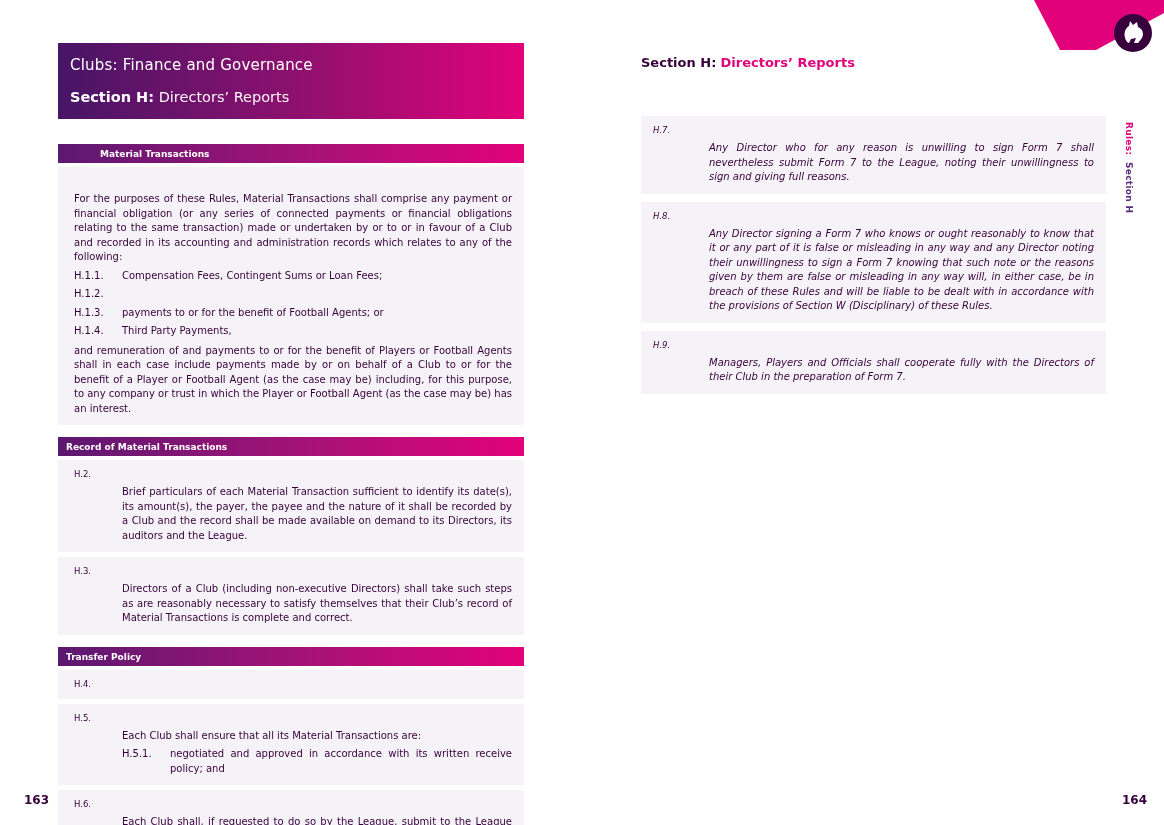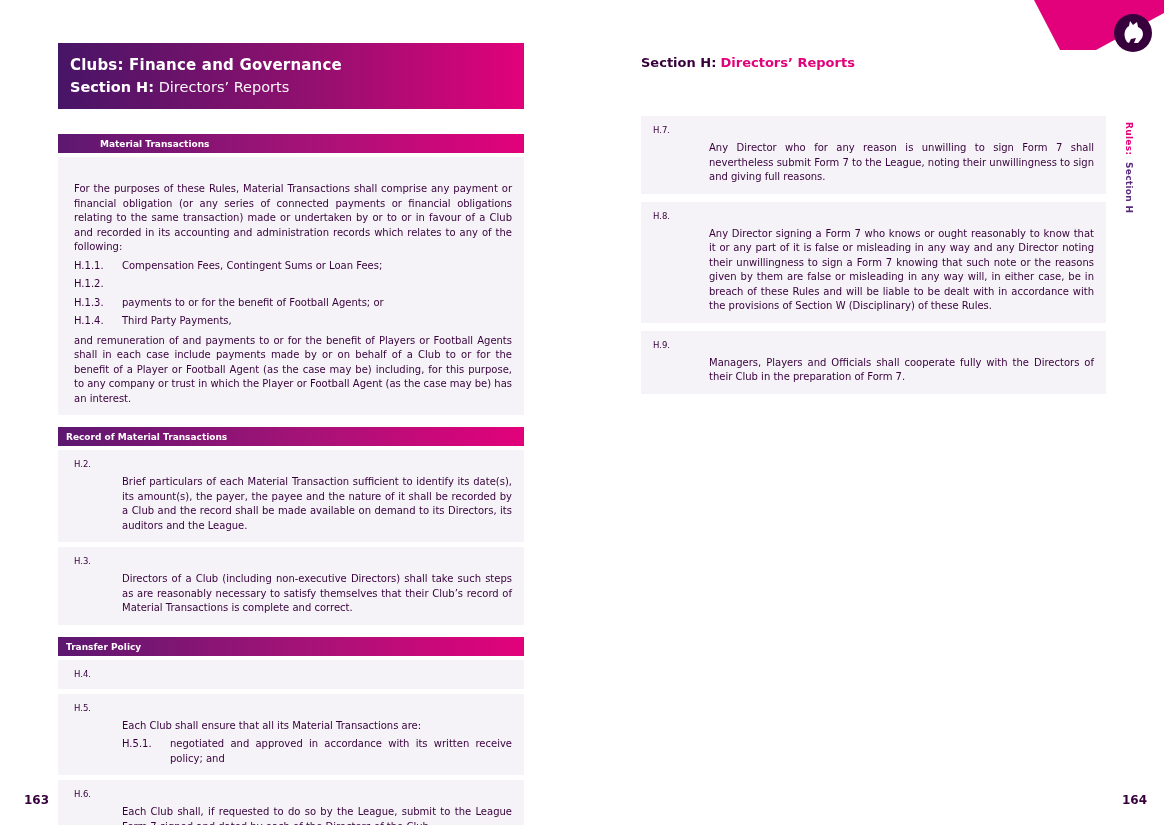--- a/index.html
+++ b/index.html
@@ -17,21 +17,21 @@
   .left-col  { position:absolute; left:58px;  top:43px; width:466px; }
   .right-col { position:absolute; left:641px; top:55px; width:465px; }
 
   
   .banner {
     background:linear-gradient(90deg,#471566 0%, #93106f 55%, #e2017b 100%);
     color:#fff;
     padding:13px 14px 14px 12px;
     margin-bottom:25px;
   }
-  .banner-line1 { font-size:15px; font-weight:bold; letter-spacing:.2px; margin-bottom:5px; }
+  .banner-line1 { font-size:15px; font-weight:normal; letter-spacing:.2px; margin-bottom:15px; }
   .banner-line2 { font-size:14.5px; }
   .banner-line2 .b { font-weight:bold; }
   .banner-line2 .light { font-weight:normal; opacity:.96; }
 
   
   .section-bar {
     background:linear-gradient(90deg,#5c1870 0%, #a81277 55%, #e2017b 100%);
     color:#fff;
     font-size:9px;
     font-weight:bold;
@@ -63,21 +63,21 @@
   .rule-text p { margin:0; }
   .sub-row { display:flex; margin-top:4px; }
   .sub-num { flex:0 0 48px; width:48px; }
   .outro { margin-top:5px !important; }
 
   
   .right-header { font-size:13px; margin-bottom:46px; }
   .right-header .b { font-weight:bold; color:#37003c; }
   .right-header .pink { color:#e2017b; font-weight:bold; }
 
-  .right-col .rule-block { padding:8px 12px 9px 12px; margin-bottom:8px; }
+  .right-col .rule-block { padding:8px 12px 9px 12px; margin-bottom:8px;font-style:italic; }
   .right-col .rule-num { flex:0 0 56px; width:56px; }
 
   
   .side-tab {
     position:absolute;
     left:1124px;
     top:122px;
     writing-mode:vertical-rl;
     font-size:9px;
     font-weight:bold;

